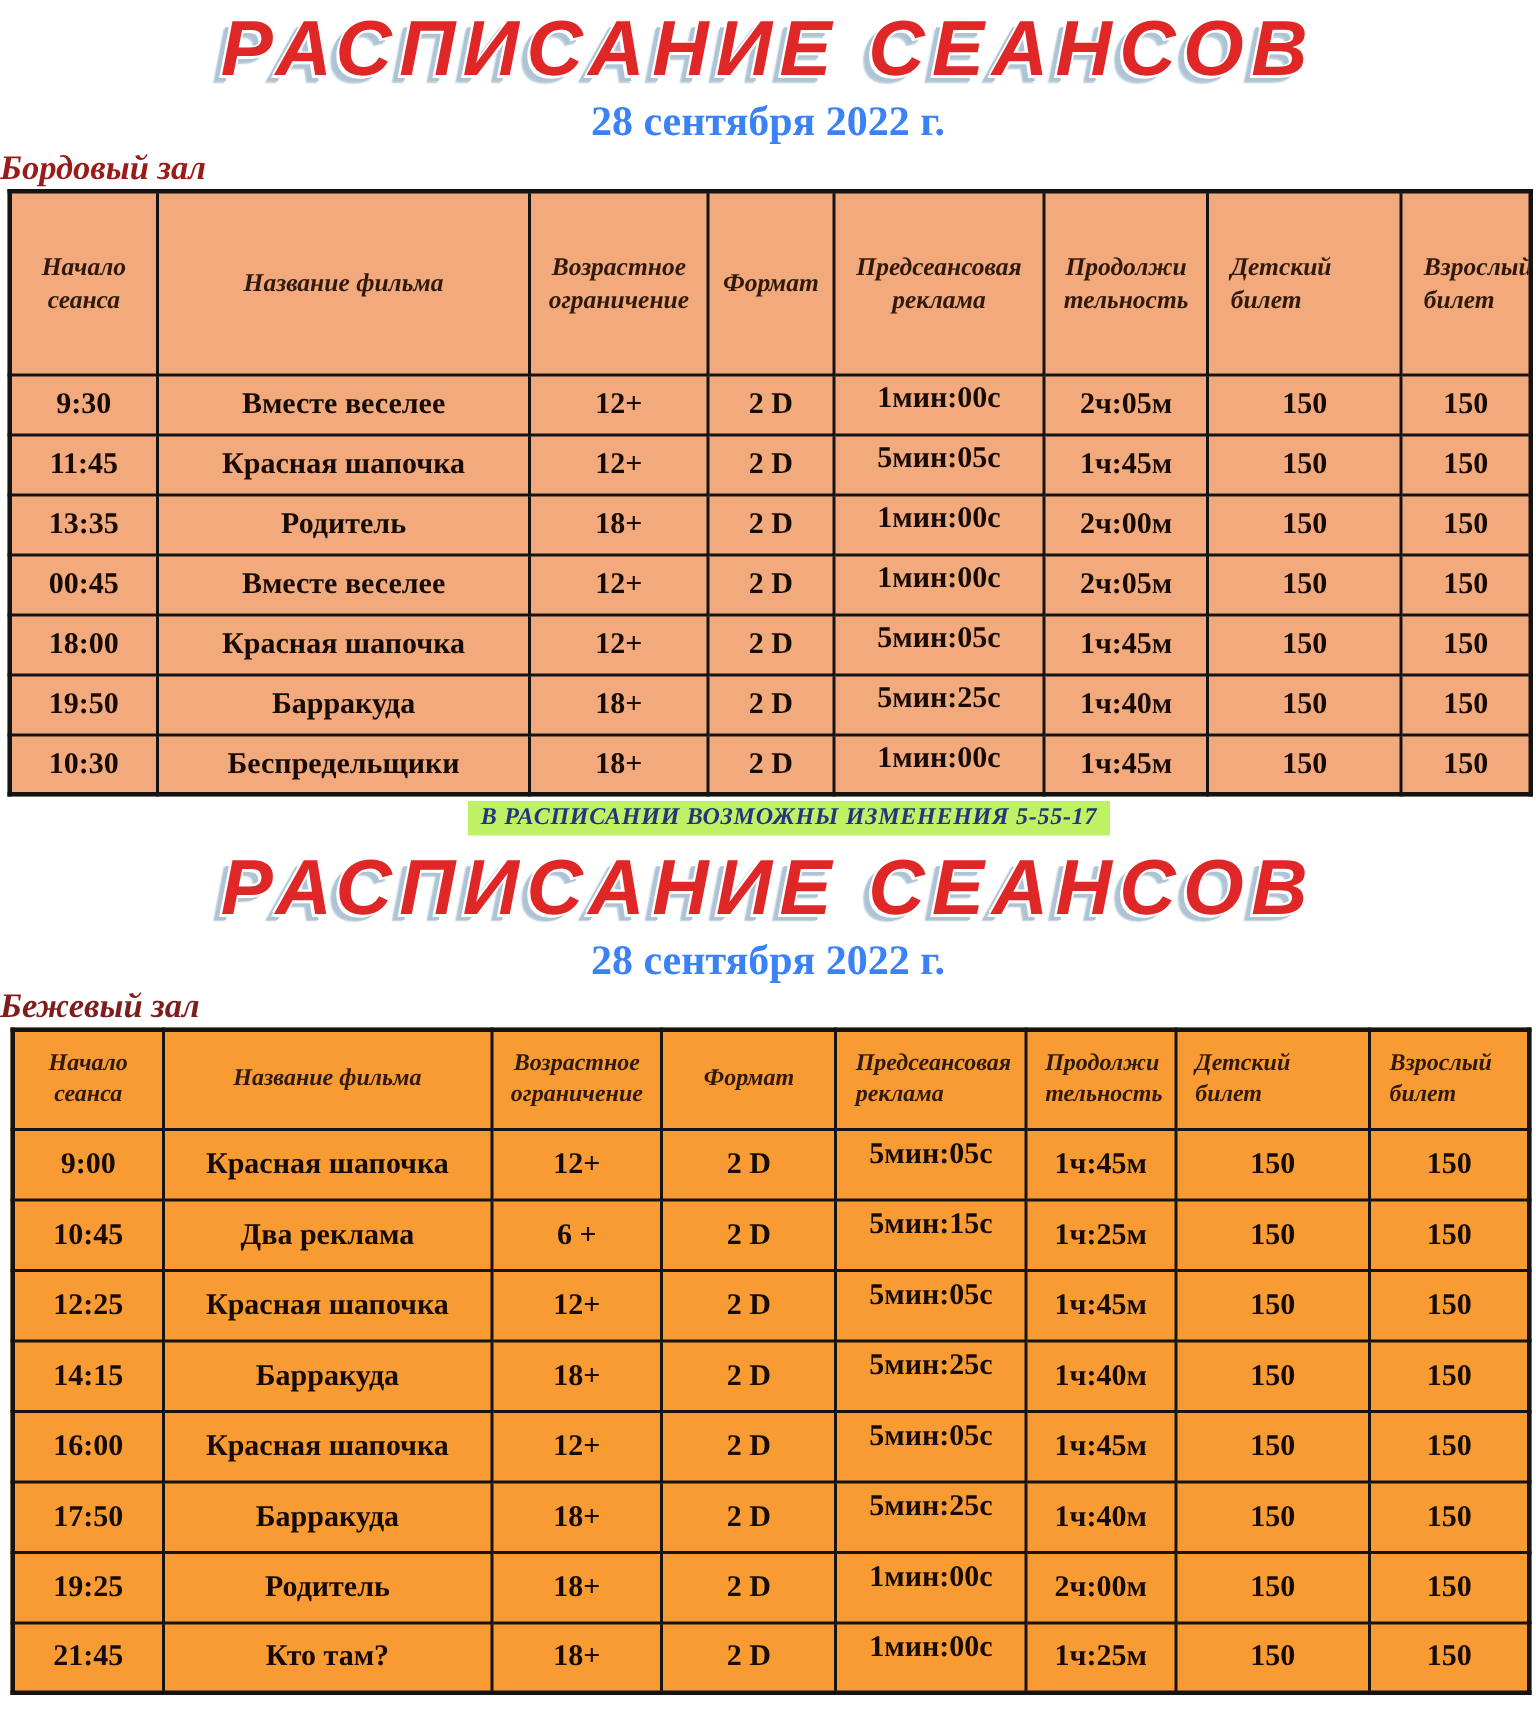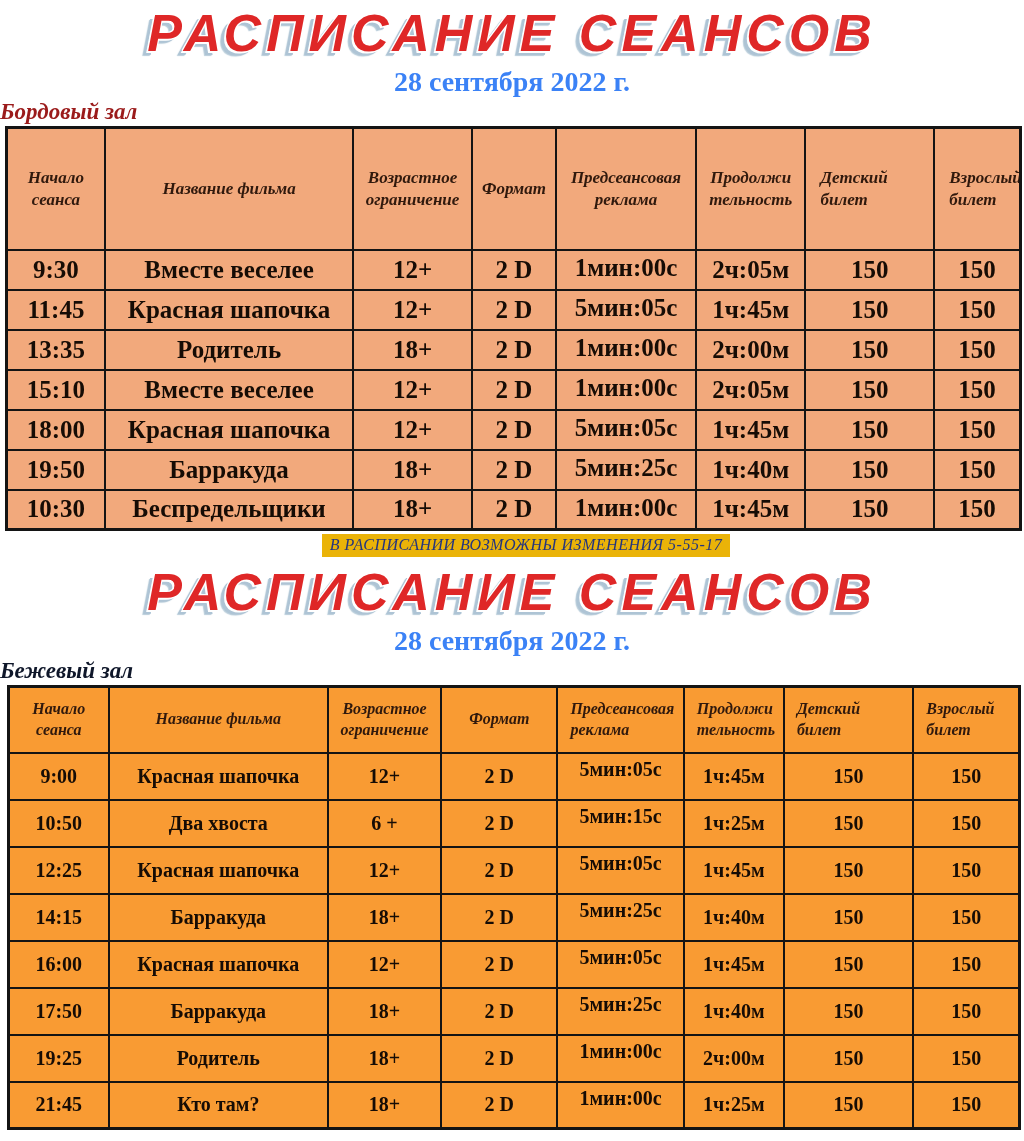--- a/index.html
+++ b/index.html
@@ -22,21 +22,21 @@
     margin-top:7px;text-align:center;
     font-family:"Liberation Serif",serif;
     font-weight:bold;font-size:28px;line-height:1.1;color:#3b82f6;
   }
   .hall{
     text-align:left;font-family:"Liberation Serif",serif;
     font-weight:bold;font-style:italic;font-size:23px;line-height:1.1;
     margin-top:1px;margin-bottom:2px;
   }
   .hall1{color:#9b1b1b;}
-  .hall2{color:#0f172a;}
+  .hall2{color:#7f1d1d;}
 
   table.sched{
     border-collapse:collapse;table-layout:fixed;
     border:3px solid #141414;
   }
   .sched th,.sched td{
     border:2px solid #141414;
     text-align:center;vertical-align:middle;
     padding:0 4px;box-sizing:border-box;
     overflow:hidden;
@@ -47,43 +47,43 @@
     color:#30190d;white-space:pre-line;line-height:1.3;
   }
   .sched td{
     font-family:"Liberation Serif",serif;
     font-weight:bold;color:#160c05;
   }
 
   
   .t1{width:1017px;margin-left:5px;background:#f2a97c;}
   .t1 th{font-size:17px;}
-  .t1 td{font-size:25px;}
+  .t1 td{font-size:20px;}
   .t1 thead tr{height:122px;}
   .t1 tbody tr{height:40px;}
   .t1 .c0{width:9.7%}.t1 .c1{width:24.5%}.t1 .c2{width:11.7%}.t1 .c3{width:8.3%}
   .t1 .c4{width:13.8%}.t1 .c5{width:10.8%}.t1 .c6{width:12.7%}
   .t1 th.c6,.t1 th.c7{text-align:left;padding-left:14px;}
   .t1 td.c4{vertical-align:top;padding-top:3px;}
 
   
   .t2{width:1014px;margin-left:7px;background:#f99b33;}
   .t2 th{font-size:16px;}
   .t2 td{font-size:20px;}
   .t2 thead tr{height:66px;}
   .t2 tbody tr{height:47px;}
   .t2 .c0{width:9.9%}.t2 .c1{width:21.7%}.t2 .c2{width:11.2%}.t2 .c3{width:11.5%}
   .t2 .c4{width:12.5%}.t2 .c5{width:9.9%}.t2 .c6{width:12.8%}
   .t2 th.c4,.t2 th.c5,.t2 th.c6,.t2 th.c7{text-align:left;padding-left:12px;}
   .t2 td.c4{vertical-align:top;padding-top:4px;}
 
   .notice-wrap{text-align:center;margin-top:3px;margin-bottom:4px;}
   .notice{
-    display:inline-block;background:#eab308;color:#24357f;
-    font-family:"Liberation Serif",serif;font-weight:normal;font-style:italic;
+    display:inline-block;background:#bef264;color:#24357f;
+    font-family:"Liberation Serif",serif;font-weight:bold;font-style:italic;
     font-size:16px;line-height:1.3;padding:1px 8px;letter-spacing:0.5px;
     transform:translateX(14px);
   }
   .sec2 .title{margin-top:8px;}
 </style>
 </head>
 <body>
 
 <div class="page">
 
@@ -135,21 +135,21 @@
             <td class="c0">13:35</td>
             <td class="c1">Родитель</td>
             <td class="c2">18+</td>
             <td class="c3">2 D</td>
             <td class="c4">1мин:00с</td>
             <td class="c5">2ч:00м</td>
             <td class="c6">150</td>
             <td class="c7">150</td>
           </tr>
           <tr>
-            <td class="c0">15:10</td>
+            <td class="c0">00:45</td>
             <td class="c1">Вместе веселее</td>
             <td class="c2">12+</td>
             <td class="c3">2 D</td>
             <td class="c4">1мин:00с</td>
             <td class="c5">2ч:05м</td>
             <td class="c6">150</td>
             <td class="c7">150</td>
           </tr>
           <tr>
             <td class="c0">18:00</td>
@@ -217,22 +217,22 @@
             <td class="c0">9:00</td>
             <td class="c1">Красная шапочка</td>
             <td class="c2">12+</td>
             <td class="c3">2 D</td>
             <td class="c4">5мин:05с</td>
             <td class="c5">1ч:45м</td>
             <td class="c6">150</td>
             <td class="c7">150</td>
           </tr>
           <tr>
-            <td class="c0">10:50</td>
-            <td class="c1">Два хвоста</td>
+            <td class="c0">10:45</td>
+            <td class="c1">Два реклама</td>
             <td class="c2">6 +</td>
             <td class="c3">2 D</td>
             <td class="c4">5мин:15с</td>
             <td class="c5">1ч:25м</td>
             <td class="c6">150</td>
             <td class="c7">150</td>
           </tr>
           <tr>
             <td class="c0">12:25</td>
             <td class="c1">Красная шапочка</td>

